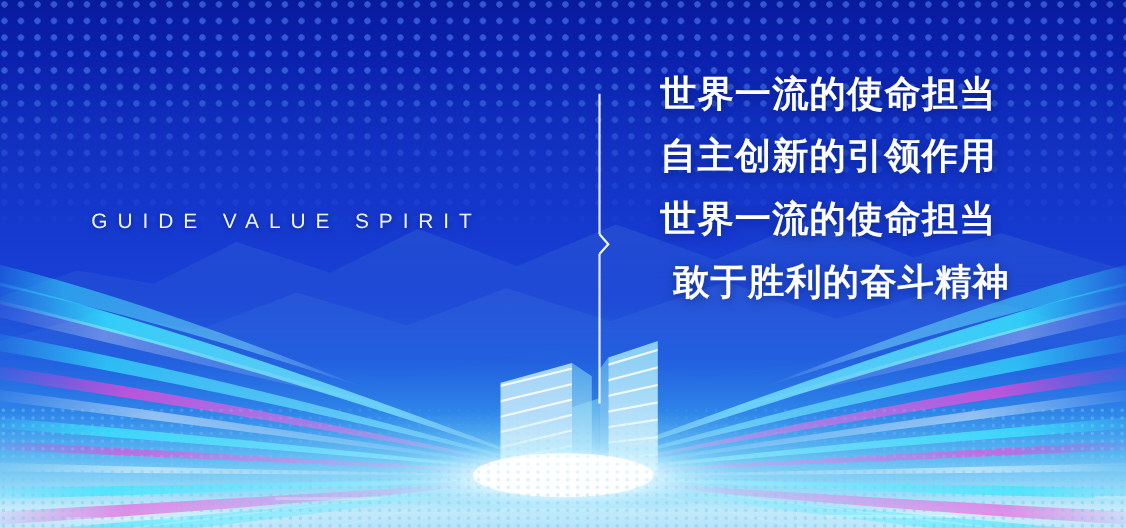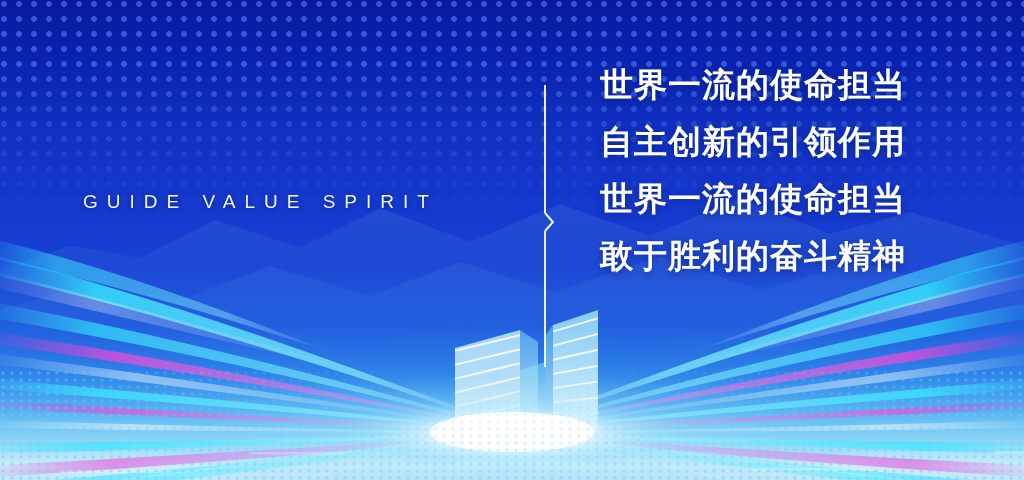--- a/index.html
+++ b/index.html
@@ -135,21 +135,21 @@
   .right-line {
     font-size: 33px;
     font-weight: 700;
     color: #ffffff;
     line-height: 1;
     letter-spacing: 1px;
     white-space: nowrap;
     margin-bottom: 24px;
     text-shadow: 0 2px 9px rgba(0,25,100,0.55);
   }
-  .right-line:last-child { margin-bottom: 0; }
+  .right-line:last-child { margin-bottom: 0; margin-left: 12px; }
 </style>
 </head>
 <body>
 
 <div id="banner">
 
   <div class="bg-base"></div>
 
   <div class="bg-mountains">
     <svg width="1024" height="250" viewBox="0 0 1024 250">

